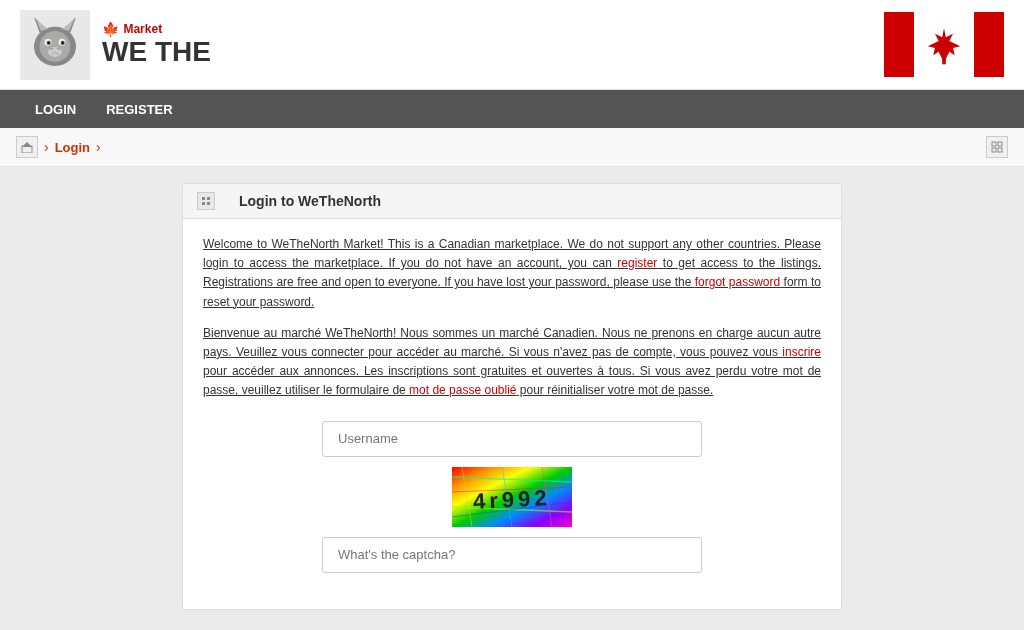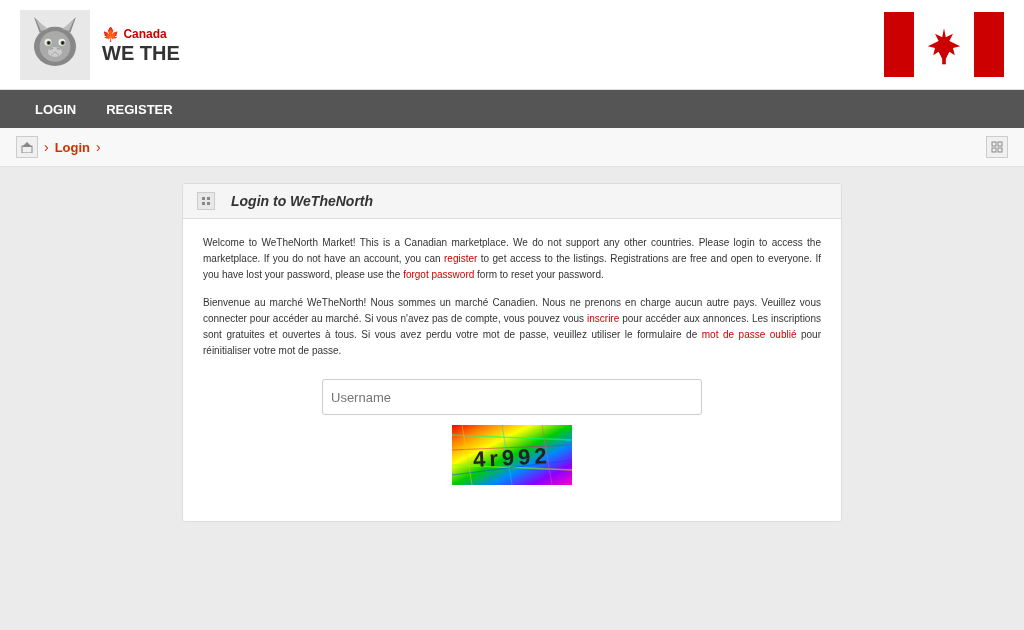--- a/index.html
+++ b/index.html
@@ -35,21 +35,21 @@
       gap: 4px;
       color: #cc0000;
       font-size: 12px;
       font-weight: bold;
     }
     .maple-leaf-small {
       color: #cc0000;
       font-size: 14px;
     }
     .brand-name {
-      font-size: 20px;
+      font-size: 28px;
       font-weight: 900;
       color: #333;
       line-height: 1.1;
       text-transform: uppercase;
     }
 
     
     .canada-flag {
       width: 120px;
       height: 65px;
@@ -133,23 +133,22 @@
       max-width: 660px;
       margin: 0 auto;
       padding: 0 0 20px 0;
     }
     .login-box-header {
       background: #f5f5f5;
       border-bottom: 1px solid #ddd;
       padding: 8px 14px;
       display: flex;
       align-items: center;
-      gap: 16px;
+      gap: 24px;
       border-radius: 3px 3px 0 0;
-      font-style: italic;
     }
     .login-box-header-icon {
       width: 18px;
       height: 18px;
       border: 1px solid #ccc;
       background: #e8e8e8;
       display: flex;
       align-items: center;
       justify-content: center;
       font-size: 9px;
@@ -159,44 +158,45 @@
       font-size: 14px;
       font-weight: bold;
       color: #333;
     }
 
     .login-box-body {
       padding: 16px 20px;
     }
 
     .intro-text {
-      font-size: 10px;
+      font-size: 12px;
       line-height: 1.6;
       margin-bottom: 12px;
       text-align: justify;
       color: #333;
+      text-decoration: underline;
     }
     .intro-text .link-red {
       color: #cc0000;
       cursor: pointer;
       text-decoration: none;
     }
 
     .form-section {
       margin-top: 20px;
       display: flex;
       flex-direction: column;
       align-items: center;
       gap: 10px;
     }
 
     .form-input {
       width: 380px;
       height: 36px;
-      padding: 6px 8px;
+      padding: 6px 15px;
       border: 1px solid #ccc;
       border-radius: 3px;
       font-size: 13px;
       color: #999;
       background: #fff;
       outline: none;
     }
 
     
     .captcha-container {
@@ -250,21 +250,21 @@
 
       <circle cx="44" cy="56" r="1" fill="#888"></circle>
       <circle cx="46" cy="55" r="1" fill="#888"></circle>
       <circle cx="56" cy="56" r="1" fill="#888"></circle>
       <circle cx="54" cy="55" r="1" fill="#888"></circle>
     </svg>
 
     <div class="brand-text">
       <div class="canada-label">
         <span class="maple-leaf-small">🍁</span>
-        <span>Canada</span>
+        <span>Market</span>
       </div>
       <div class="brand-name">
         <span>WE THE</span><br>
       </div>
     </div>
   </div>
 
   <svg class="canada-flag" viewBox="0 0 120 65" xmlns="http://www.w3.org/2000/svg">
     <rect x="0" y="0" width="30" height="65" fill="#cc0000"></rect>
     <rect x="30" y="0" width="60" height="65" fill="#ffffff"></rect>
@@ -351,17 +351,18 @@
             <line x1="0" y1="40" x2="120" y2="45" stroke="#88ff00" stroke-width="1.5" opacity="0.6"></line>
             <line x1="0" y1="50" x2="120" y2="35" stroke="#0044ff" stroke-width="1" opacity="0.5"></line>
             <line x1="10" y1="0" x2="20" y2="60" stroke="#ffcc00" stroke-width="1" opacity="0.5"></line>
             <line x1="50" y1="0" x2="60" y2="60" stroke="#00ccff" stroke-width="1" opacity="0.5"></line>
             <line x1="90" y1="0" x2="100" y2="60" stroke="#ff44aa" stroke-width="1" opacity="0.5"></line>
 
             <text x="60" y="40" font-family="Arial" font-size="22" font-weight="bold" fill="#222" text-anchor="middle" letter-spacing="4" transform="rotate(-3,60,35)">4r992</text>
           </svg>
         </div>
 
+        <input class="form-input" type="text" placeholder="What's the captcha?" style="">
 
       </div>
     </div>
   </div>
 </div>
 
 </body></html>

